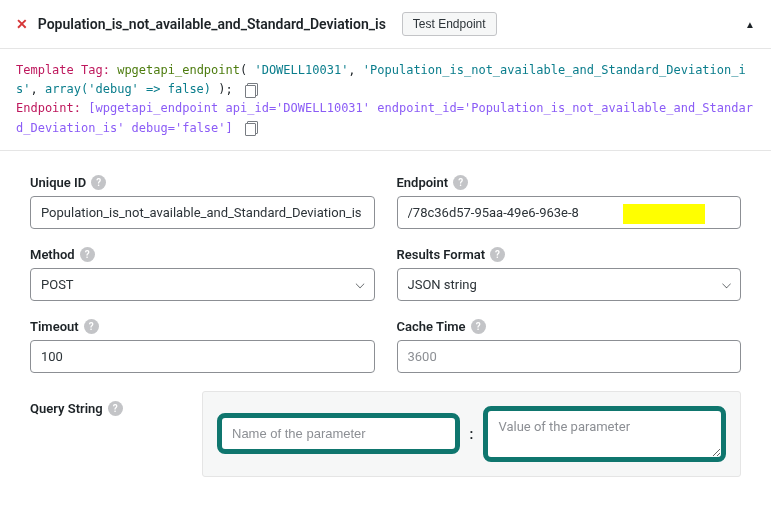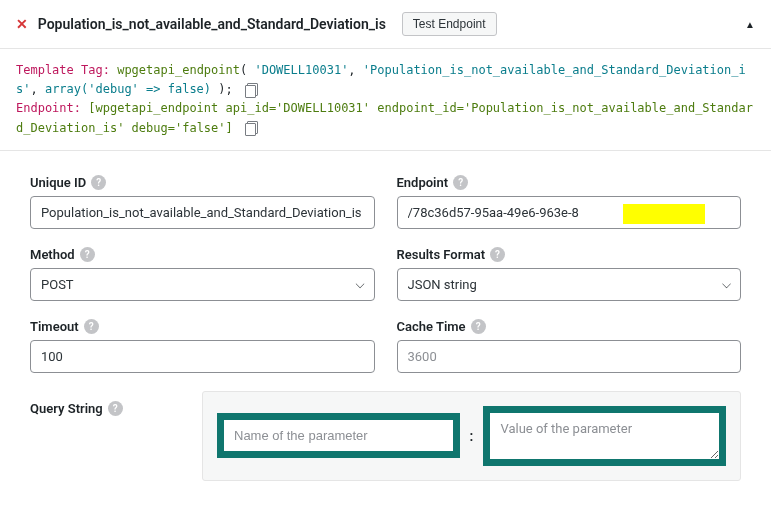--- a/index.html
+++ b/index.html
@@ -7,40 +7,40 @@
 .header{display:flex;align-items:center;padding:12px 16px;border-bottom:1px solid #e5e5e5;gap:10px}
 .close-x{color:#d63638;font-size:14px;font-weight:bold;cursor:pointer;line-height:1}
 .title{font-weight:600;font-size:14px;flex:0 0 auto}
 .test-btn{border:1px solid #c3c4c7;background:#f6f7f7;padding:4px 10px;border-radius:3px;font-size:12px;color:#2c3338;cursor:pointer;margin-left:6px}
 .collapse{margin-left:auto;font-size:10px;cursor:pointer}
 .code-block{padding:12px 16px;border-bottom:1px solid #e5e5e5;font-family:Menlo,Consolas,monospace;font-size:12px;line-height:1.6;word-break:break-all}
 .code-label{color:#be185d}
 .code-fn{color:#4d7c0f}
 .code-paren{color:#1d2327}
 .code-str{color:#0a7d8c}
-.code-attr{color:#4d7c0f}
+.code-attr{color:#8b5cf6}
 .copy-ic{display:inline-block;width:14px;height:14px;vertical-align:middle;margin-left:4px;cursor:pointer;position:relative}
 .copy-ic::before{content:"";position:absolute;width:9px;height:11px;border:1.2px solid #787c82;border-radius:1px;top:0;left:3px;background:#fff}
 .copy-ic::after{content:"";position:absolute;width:9px;height:11px;border:1.2px solid #787c82;border-radius:1px;top:2px;left:1px;background:#fff}
 .form{padding:24px 30px}
 .row{display:flex;gap:22px;margin-bottom:18px}
 .col{flex:1}
 .lbl{font-weight:600;font-size:13px;color:#1d2327;margin-bottom:6px;display:flex;align-items:center;gap:5px}
 .help{display:inline-flex;width:15px;height:15px;border-radius:50%;background:#c3c4c7;color:#fff;font-size:10px;align-items:center;justify-content:center;cursor:help}
 .input,.select{width:100%;padding:8px 10px;border:1px solid #8c8f94;border-radius:4px;font-size:13px;color:#2c3338;background:#fff;font-family:inherit}
 .input::placeholder{color:#8c8f94}
 .select-wrap{position:relative}
 .select{appearance:none;padding-right:28px;cursor:pointer}
 .chev{position:absolute;right:10px;top:50%;transform:translateY(-50%);pointer-events:none;font-size:12px;color:#1d2327}
 .ep-wrap{position:relative}
 .ep-mask{position:absolute;background:#ffff00;height:20px;width:82px;left:226px;top:8px}
 .qs-row{display:flex;gap:32px;align-items:flex-start}
 .qs-label{flex:0 0 140px;padding-top:10px}
 .qs-box{flex:1;background:#f6f7f7;border:1px solid #e5e5e5;border-radius:3px;padding:14px;display:flex;align-items:center;gap:10px}
-.qs-input{flex:1;padding:8px 10px;border:7px solid #0f766e;border-radius:0;font-size:13px;background:#fff}
+.qs-input{flex:1;padding:8px 10px;border:5px solid #0f766e;border-radius:8px;font-size:13px;background:#fff}
 .qs-input::placeholder{color:#8c8f94}
 .colon{font-weight:600;font-size:14px}
 .qs-ta{resize:vertical;min-height:36px;font-family:inherit}
 </style>
 </head>
 <body>
 
 <div class="header">
   <span class="close-x">✕</span>
   <span class="title">Population_is_not_available_and_Standard_Deviation_is</span>

